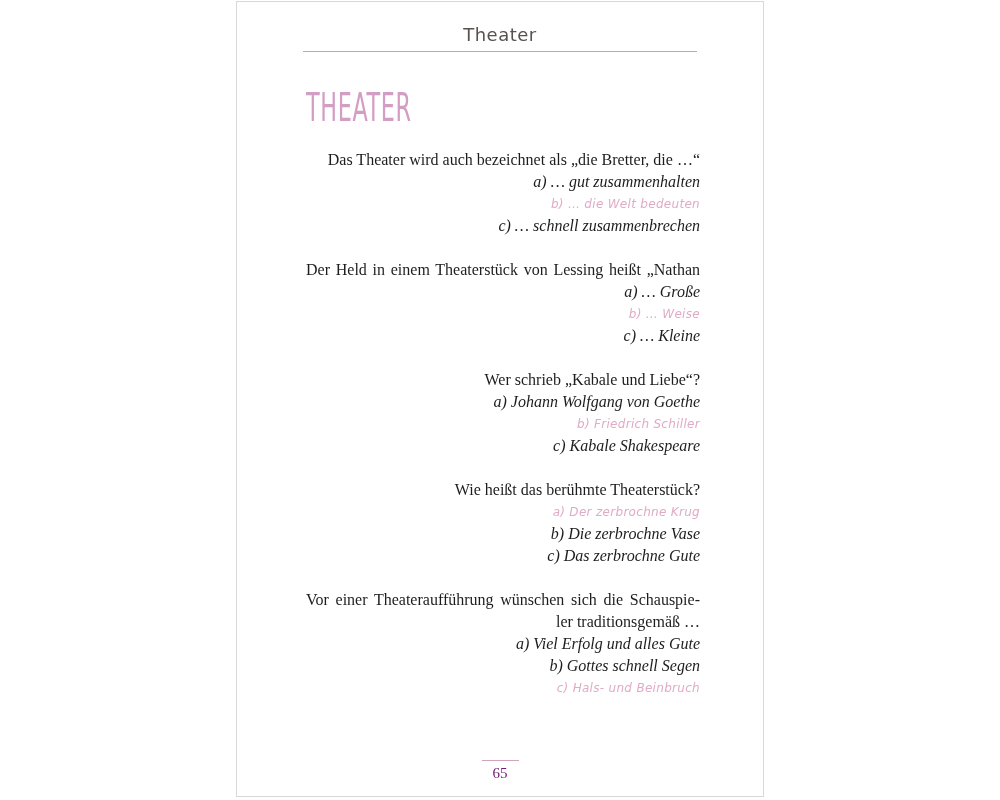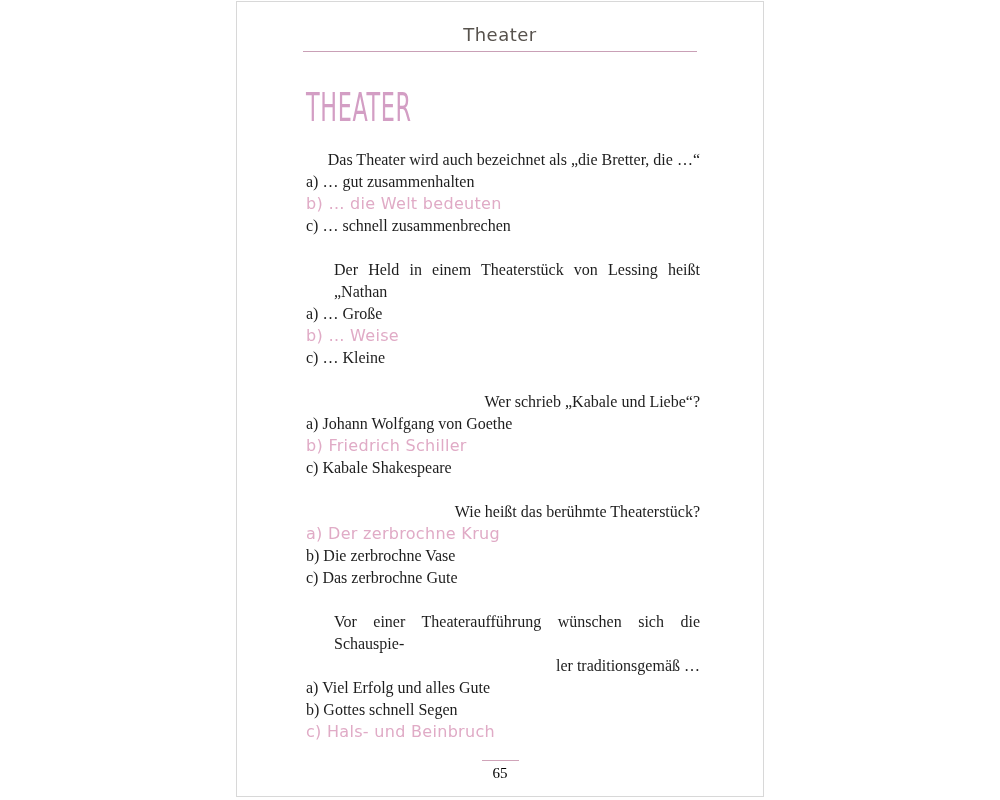--- a/index.html
+++ b/index.html
@@ -60,48 +60,48 @@
   }
   .question-block {
     margin-bottom: 22px;
   }
   .question-line {
     text-align: right;
   }
   .question-line.fill {
     text-align: justify;
     text-align-last: justify;
-    margin-left: 28px;
   }
   .answer {
-    text-align: left;
+    text-align: right;
+    font-style: italic;
   }
   .answer.correct {
     font-family: "DejaVu Sans", sans-serif;
-    font-size: 16px;
+    font-size: 12px;
     color: #e0abc6;
     letter-spacing: 0.3px;
   }
   .footer {
     position: absolute;
     left: 0;
     right: 0;
     bottom: 14px;
     text-align: center;
   }
   .footer-rule {
     width: 37px;
     height: 1px;
     margin: 0 auto 4px auto;
     background: #d0a4b9;
   }
   .page-number {
     font-family: "Liberation Serif", serif;
     font-size: 15px;
-    color: #000000;
+    color: #701a75;
   }
 </style>
 </head>
 <body>
 
 <div class="stage">
   <div class="page">
 
     <div class="running-header">Theater</div>
 

